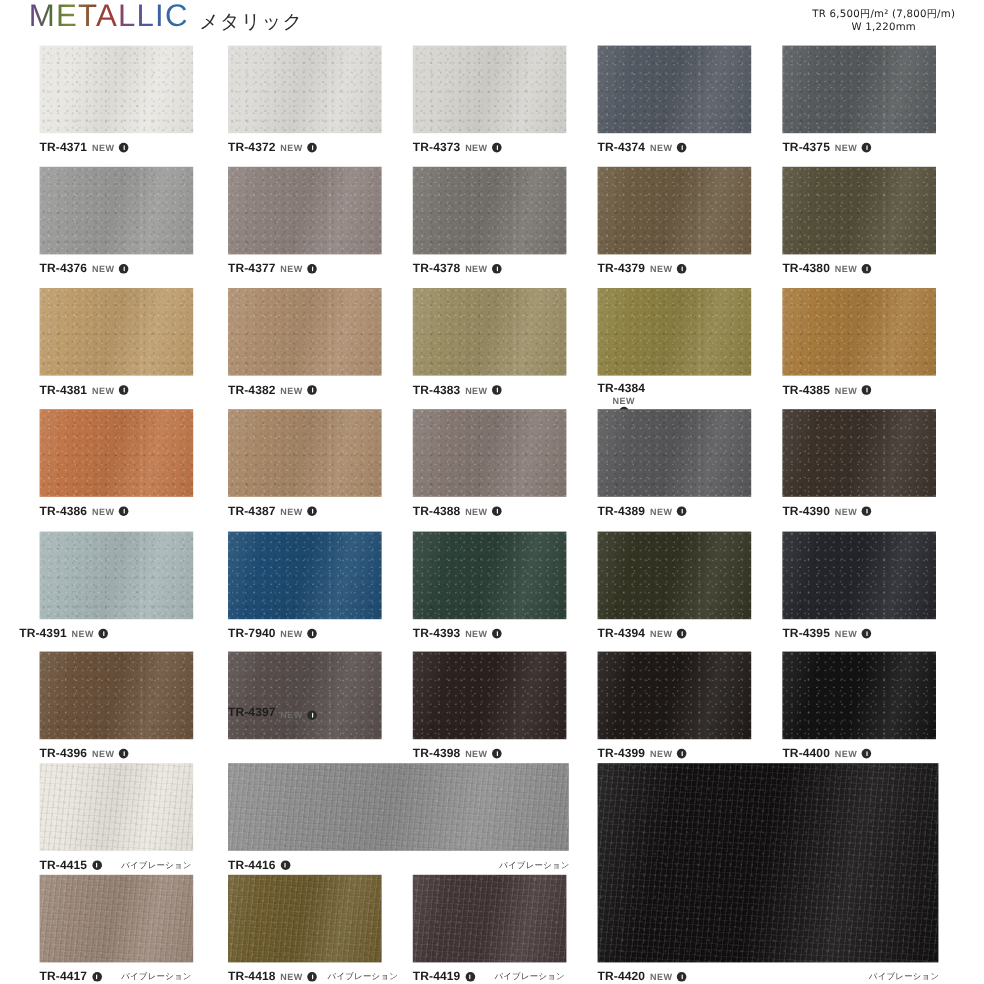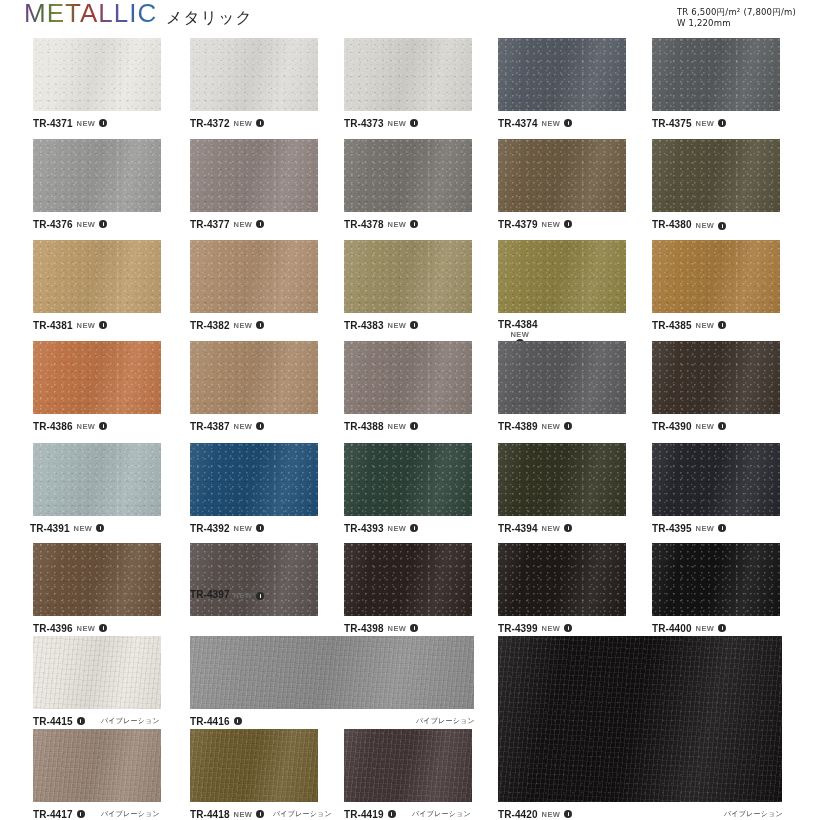--- a/index.html
+++ b/index.html
@@ -22,21 +22,21 @@
     -webkit-text-fill-color:transparent;color:transparent;
     white-space:nowrap;
   }
   #title-jp{
     position:absolute;left:166px;top:8px;
     font-size:16px;color:#2b2b2b;letter-spacing:1px;
     font-family:"DejaVu Sans",sans-serif;white-space:nowrap;
   }
   #price-block{
     position:absolute;right:24px;top:7px;
-    text-align:left;line-height:1.35;
+    text-align:center;line-height:1.35;
     font-size:8.5px;color:#1b1b1b;letter-spacing:.2px;
     font-family:"DejaVu Sans",sans-serif;white-space:nowrap;
   }
   #price-line2{}
 
   
   #grid{position:absolute;left:0;top:32px;width:755px;height:788px;}
 
   .cell{position:absolute;}
   .swatch{
@@ -209,21 +209,21 @@
       <span class="code">TR-4379</span>
       <span class="newtag">NEW</span>
       <span class="info-icon"></span>
     </div>
     <div class="cell" style="left: 652px; top: 107px; width: 128px; height: 73px;">
       <div class="swatch" style="background: rgb(85, 80, 58);">
         <div class="tex"></div>
         <div class="sheen"></div>
       </div>
     </div>
-    <div class="caption" style="left: 652px; top: 186px; align-items: flex-end;">
+    <div class="caption" style="left: 652px; top: 186px;">
       <span class="code">TR-4380</span>
       <span class="newtag">NEW</span>
       <span class="info-icon"></span>
     </div>
     <div class="cell" style="left: 33px; top: 208px; width: 128px; height: 73px;">
       <div class="swatch" style="background: rgb(189, 156, 107);">
         <div class="tex"></div>
         <div class="sheen"></div>
       </div>
     </div>
@@ -330,33 +330,33 @@
       <span class="code">TR-4390</span>
       <span class="newtag">NEW</span>
       <span class="info-icon"></span>
     </div>
     <div class="cell" style="left: 33px; top: 411px; width: 128px; height: 73px;">
       <div class="swatch" style="background: rgb(166, 181, 182);">
         <div class="tex"></div>
         <div class="sheen"></div>
       </div>
     </div>
-    <div class="caption" style="left: 30px; top: 490px;">
+    <div class="caption" style="left: 16px; top: 490px;">
       <span class="code">TR-4391</span>
       <span class="newtag">NEW</span>
       <span class="info-icon"></span>
     </div>
     <div class="cell" style="left: 190px; top: 411px; width: 128px; height: 73px;">
       <div class="swatch" style="background: rgb(30, 76, 115);">
         <div class="tex"></div>
         <div class="sheen"></div>
       </div>
     </div>
     <div class="caption" style="left: 190px; top: 490px;">
-      <span class="code">TR-4392</span>
+      <span class="code">TR-7940</span>
       <span class="newtag">NEW</span>
       <span class="info-icon"></span>
     </div>
     <div class="cell" style="left: 344px; top: 411px; width: 128px; height: 73px;">
       <div class="swatch" style="background: rgb(45, 66, 56);">
         <div class="tex"></div>
         <div class="sheen"></div>
       </div>
     </div>
     <div class="caption" style="left: 344px; top: 490px;">

